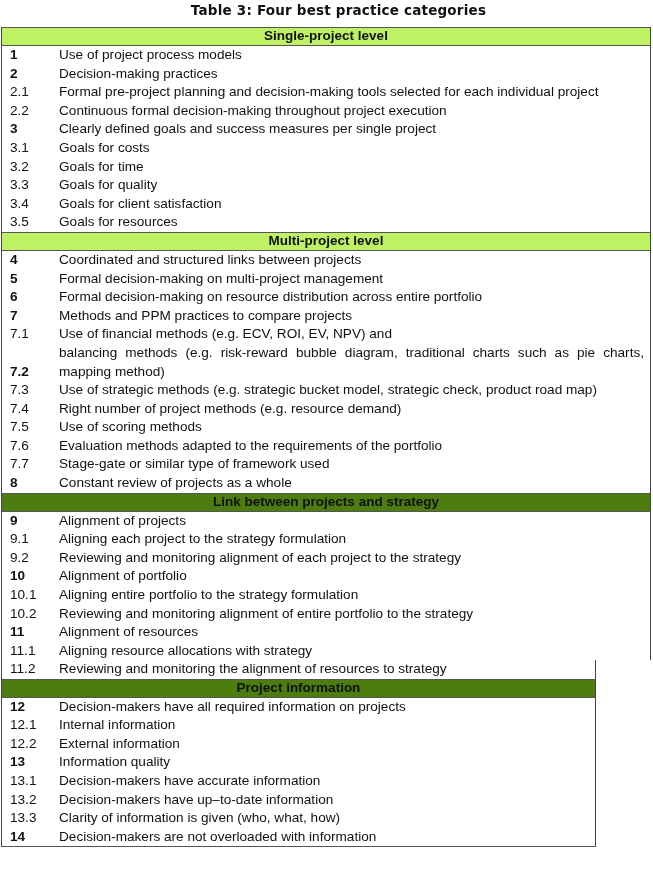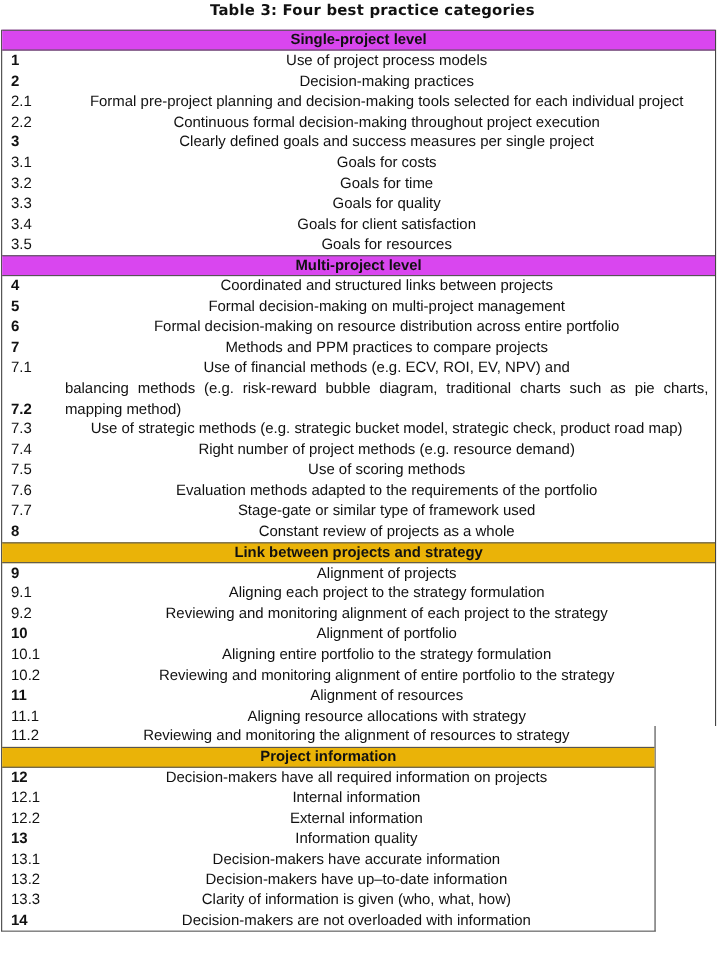--- a/index.html
+++ b/index.html
@@ -43,53 +43,52 @@
     .table-lower {
       position: absolute;
       left: 1px;
       width: 595px;
       border-left: 1.5px solid #444;
       border-right: 1.5px solid #444;
       border-bottom: 1.5px solid #555;
       box-sizing: border-box;
     }
     .section-header {
-      background: #d946ef;
+      background: #bef264;
       border-top: 1.5px solid #555;
       border-bottom: 1.5px solid #555;
       height: 19px;
       box-sizing: border-box;
       text-align: center;
       font-weight: bold;
       font-size: 13.5px;
       line-height: 16px;
       font-family: "Liberation Sans", sans-serif;
     }
     .section-header.dark {
-      background: #eab308;
+      background: #4d7c0f;
     }
     .row {
       display: flex;
       align-items: flex-start;
       font-size: 13.6px;
       line-height: 18.6px;
       padding-left: 8px;
       padding-right: 6px;
       box-sizing: border-box;
     }
     .row .num {
       width: 49px;
       flex: 0 0 49px;
     }
     .row .num.main {
       font-weight: bold;
     }
     .row .text {
       flex: 1 1 auto;
-      text-align: center;
     }
     .row.tall .num {
       align-self: flex-end;
       font-weight: bold;
     }
     .row.tall .text {
       text-align: justify;
       text-align-last: left;
     }
   </style>

